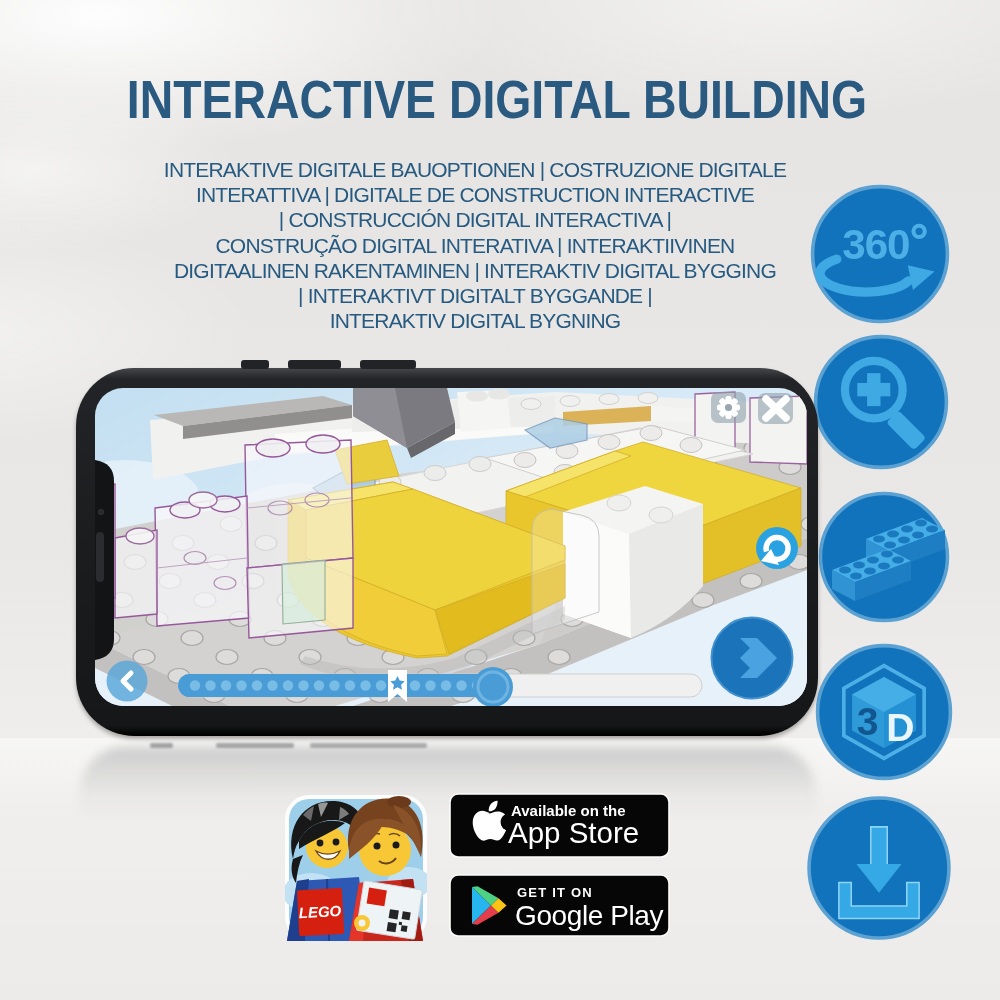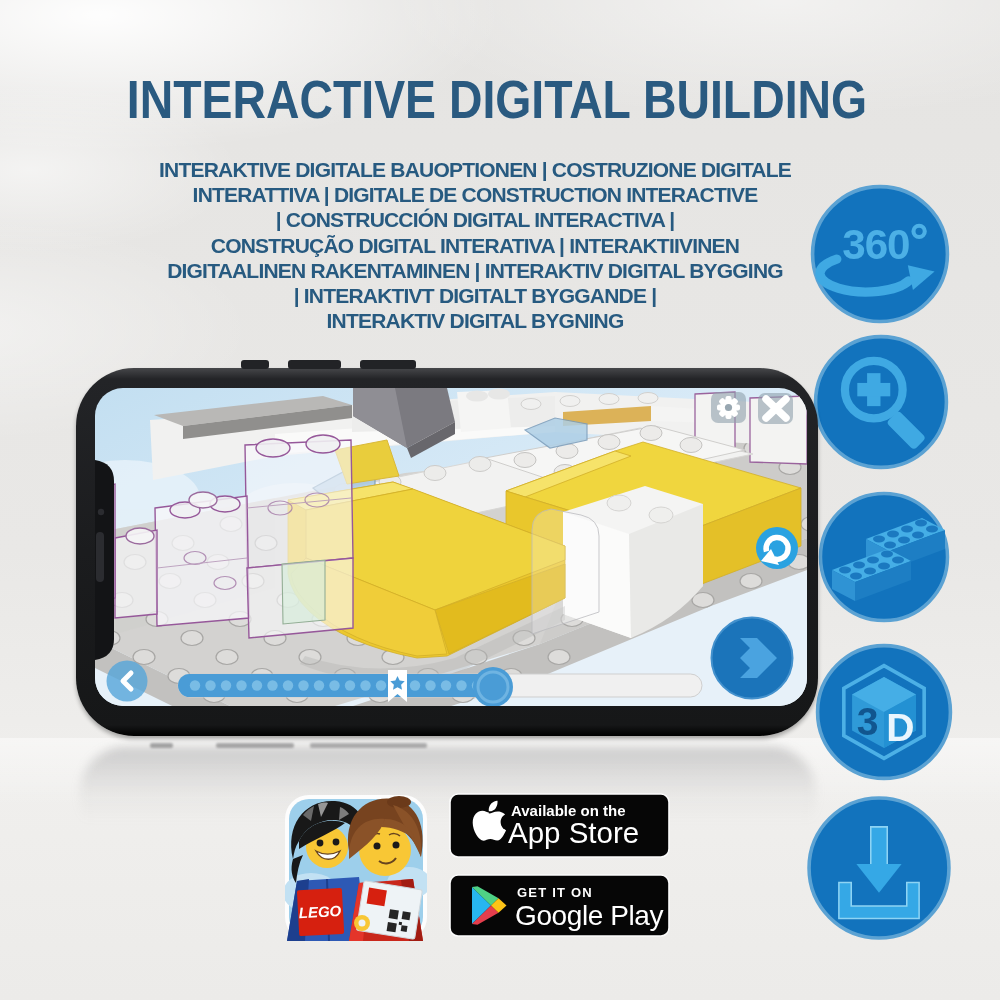--- a/index.html
+++ b/index.html
@@ -27,21 +27,21 @@
 
 <div class="abs" style="left:150px;top:743px;width:23px;height:5px;background:rgba(60,60,62,0.4);border-radius:2px;filter:blur(1px);"></div>
 <div class="abs" style="left:216px;top:743px;width:78px;height:5px;background:rgba(60,60,62,0.38);border-radius:2px;filter:blur(1px);"></div>
 <div class="abs" style="left:310px;top:743px;width:117px;height:5px;background:rgba(60,60,62,0.35);border-radius:2px;filter:blur(1px);"></div>
 
 <div class="abs" style="left:0;top:69px;width:994px;text-align:center;
   font-size:53px;font-weight:bold;letter-spacing:0px;color:#2a5a80;
   transform:scaleX(0.875);">INTERACTIVE DIGITAL BUILDING</div>
 
 <div class="abs" style="left:0;top:157px;width:950px;text-align:center;
-  font-size:21px;font-weight:bold;letter-spacing:-0.8px;color:#275a80;line-height:25.2px;">
+  font-size:21px;font-weight:normal;letter-spacing:-0.8px;color:#275a80;line-height:25.2px;">
 INTERAKTIVE DIGITALE BAUOPTIONEN | COSTRUZIONE DIGITALE<br>
 INTERATTIVA | DIGITALE DE CONSTRUCTION INTERACTIVE<br>
 | CONSTRUCCIÓN DIGITAL INTERACTIVA |<br>
 CONSTRUÇÃO DIGITAL INTERATIVA | INTERAKTIIVINEN<br>
 DIGITAALINEN RAKENTAMINEN | INTERAKTIV DIGITAL BYGGING<br>
 | INTERAKTIVT DIGITALT BYGGANDE |<br>
 INTERAKTIV DIGITAL BYGNING
 </div>
 
 <svg class="abs" style="left:810px;top:184px;" width="140" height="140" viewBox="0 0 136 136">

